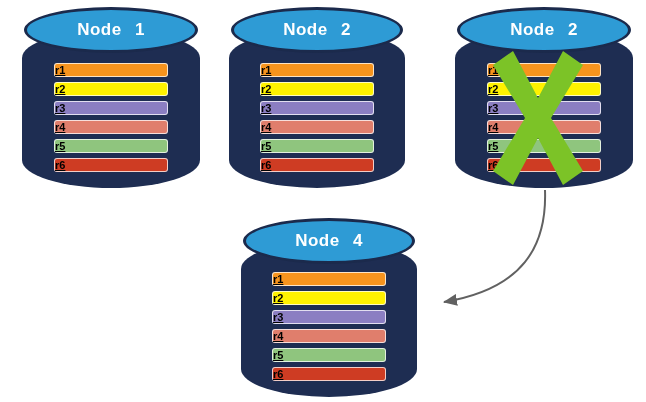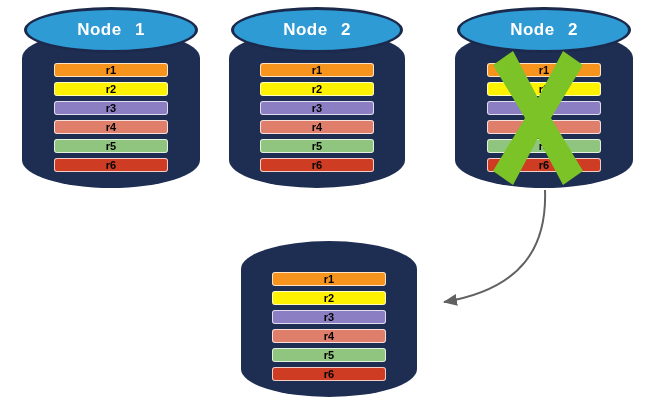--- a/index.html
+++ b/index.html
@@ -60,21 +60,21 @@
 
   .bar {
     height: 14px;
     border-radius: 3px;
     border: 1px solid rgba(255,255,255,0.75);
     box-sizing: border-box;
     color: #000000;
     font-weight: bold;
     font-size: 11px;
     line-height: 12px;
-    text-align: center;
+    text-decoration: underline;
   }
 
   .x-mark {
     position: absolute;
     left: 38px;
     top: 44px;
     width: 90px;
     height: 134px;
     z-index: 6;
   }
@@ -138,20 +138,23 @@
       <div class="bar" style="background-color: rgb(143, 197, 126);">r5</div>
       <div class="bar" style="background-color: rgb(206, 60, 35);">r6</div>
     </div>
     <svg class="x-mark" viewBox="0 0 90 134" aria-hidden="true">
       <polygon points="0,14 20,0 45,47 70,0 90,14 58,67 90,120 70,134 45,87 20,134 0,120 32,67"></polygon>
     </svg>
   </div>
 
   <div class="node node-4" style="left:241px; top:218px; width:176px; height:179px;">
     <div class="cyl-body"></div>
+    <div class="cyl-top">
+      <span class="node-title">Node 4</span>
+    </div>
     <div class="bars">
       <div class="bar" style="background-color: rgb(247, 148, 30);">r1</div>
       <div class="bar" style="background-color: rgb(255, 242, 0);">r2</div>
       <div class="bar" style="background-color: rgb(139, 126, 194);">r3</div>
       <div class="bar" style="background-color: rgb(224, 126, 108);">r4</div>
       <div class="bar" style="background-color: rgb(143, 197, 126);">r5</div>
       <div class="bar" style="background-color: rgb(206, 60, 35);">r6</div>
     </div>
   </div>
 

